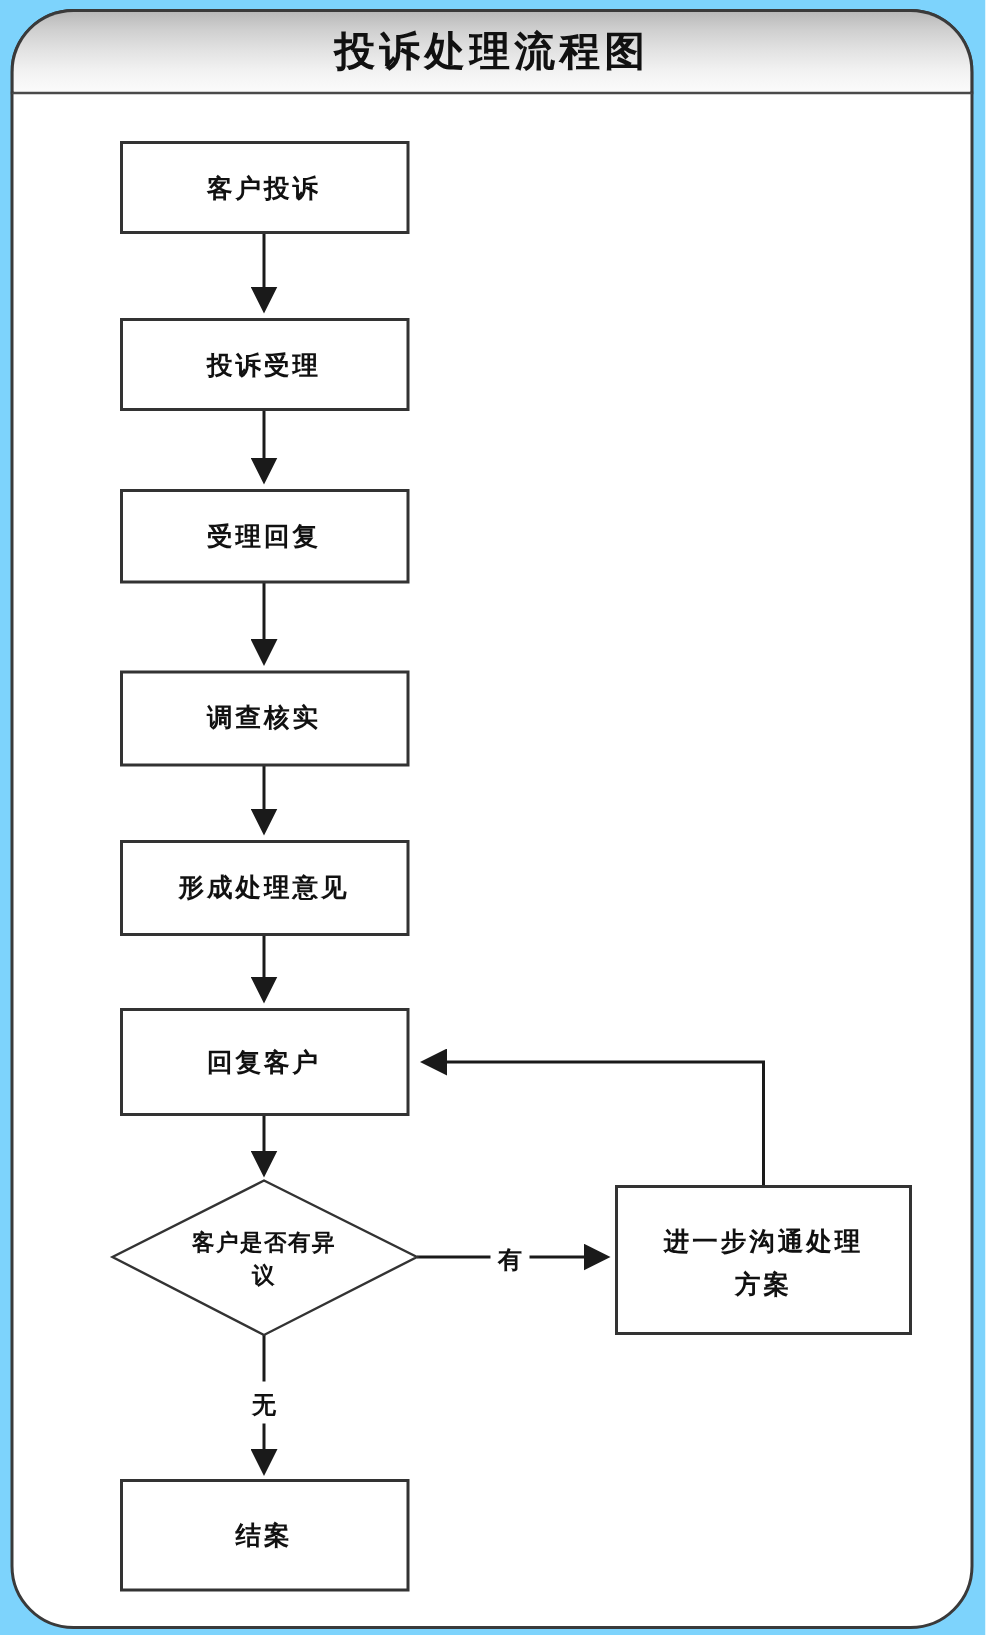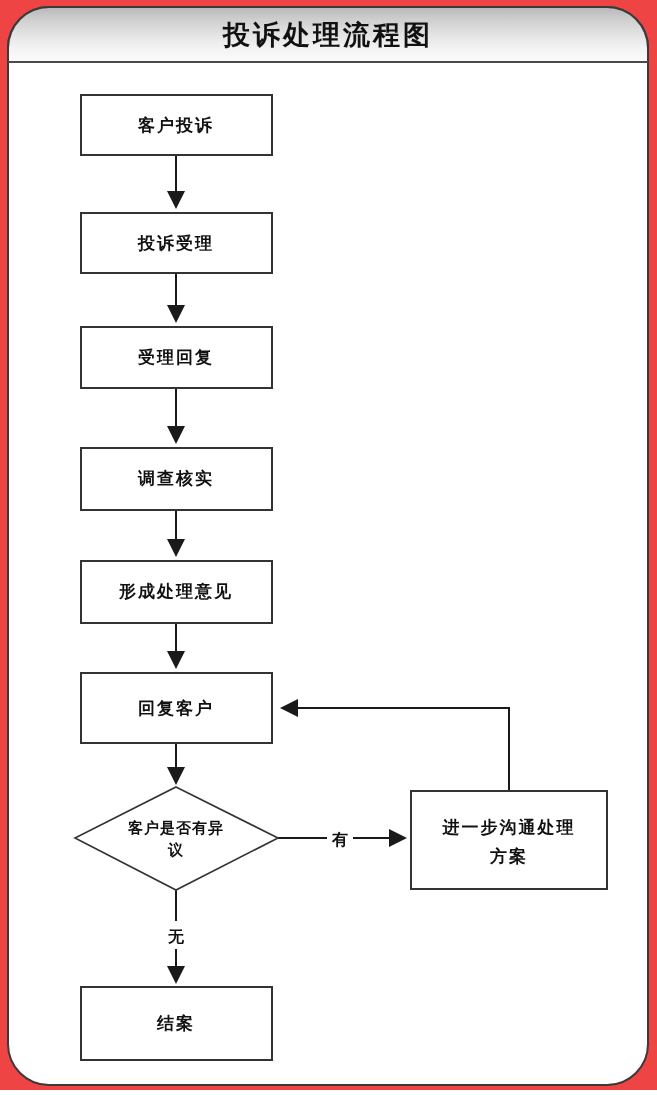--- a/index.html
+++ b/index.html
@@ -12,21 +12,21 @@
     width: 657px;
     height: 1095px;
     font-family: "DejaVu Sans", "Liberation Sans", sans-serif;
     overflow: hidden;
   }
 
   #canvas {
     position: relative;
     width: 657px;
     height: 1090px;
-    background: #ef4444;
+    background: #7dd3fc;
   }
 
   
   .outer-frame {
     position: absolute;
     left: 7px;
     top: 6px;
     width: 642px;
     height: 1080px;
     box-sizing: border-box;

